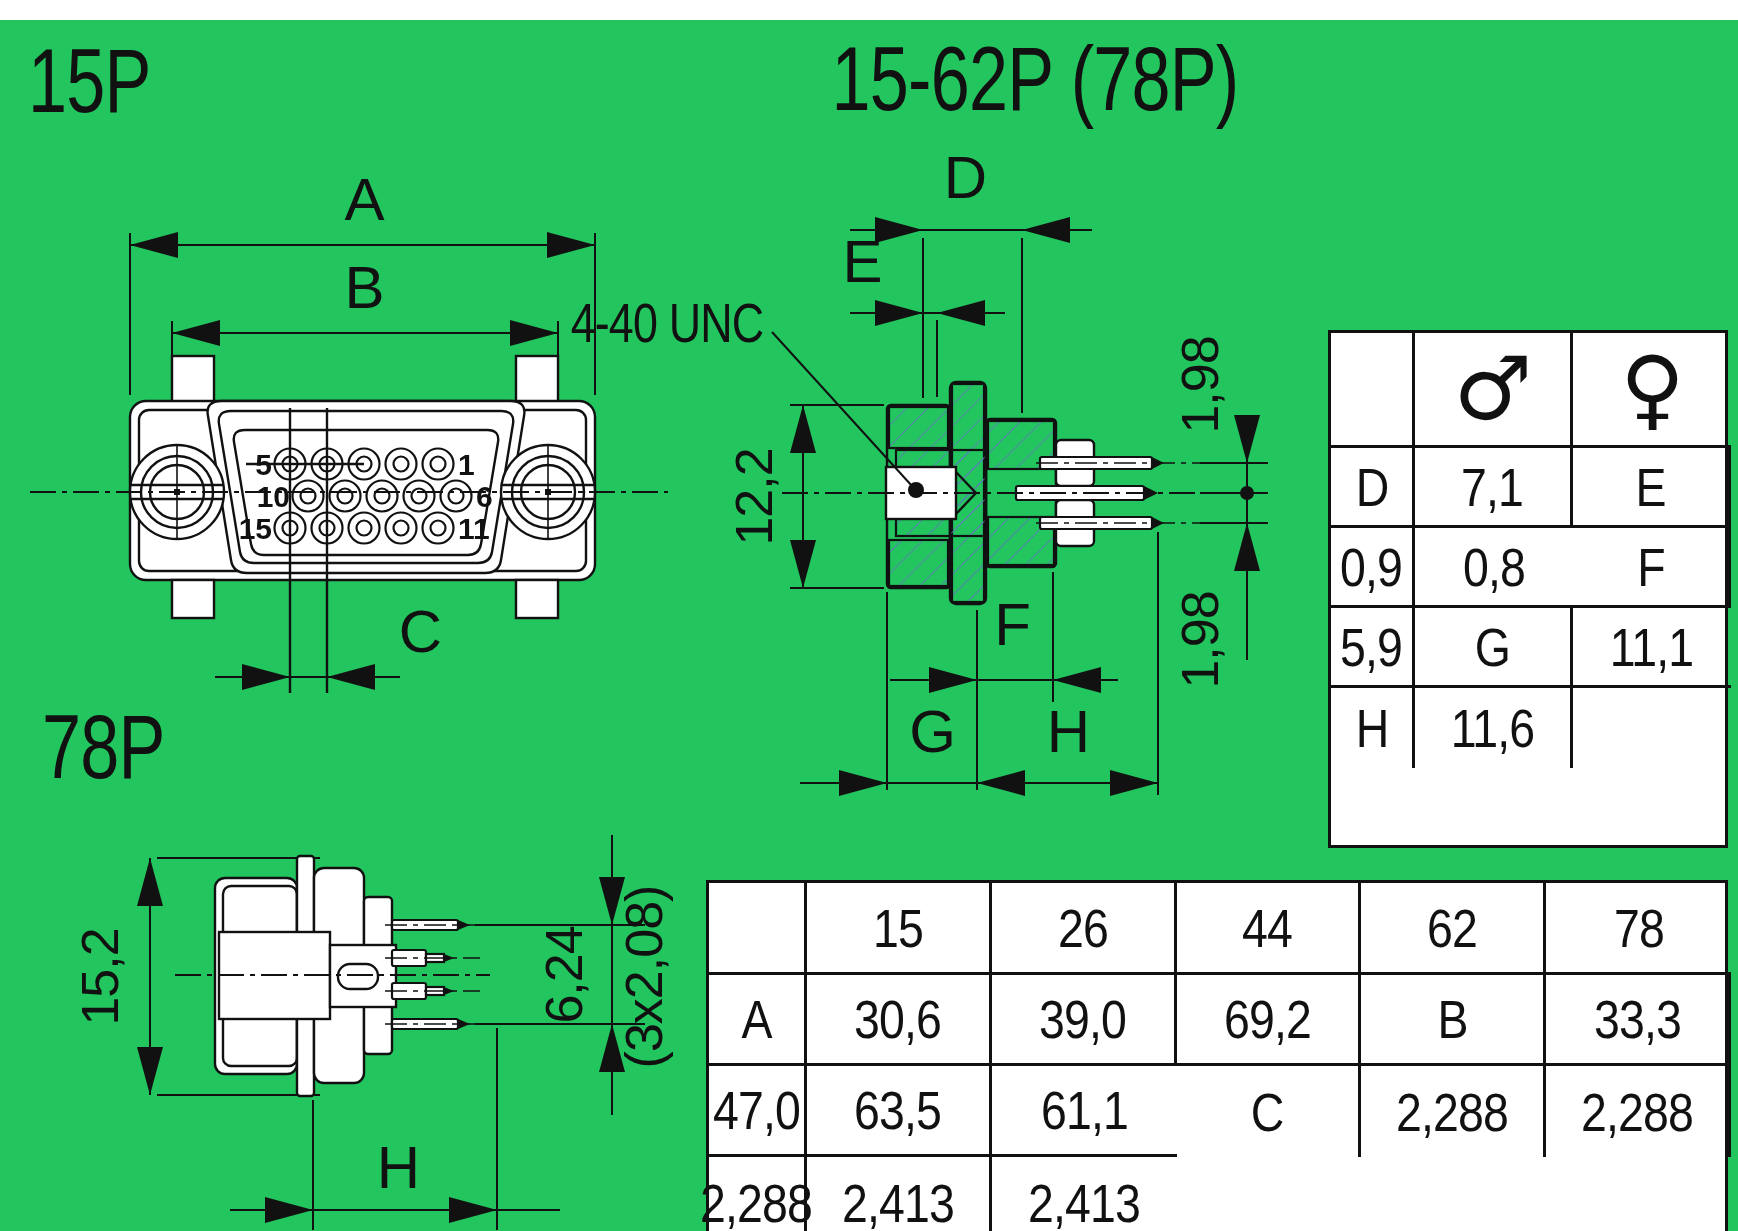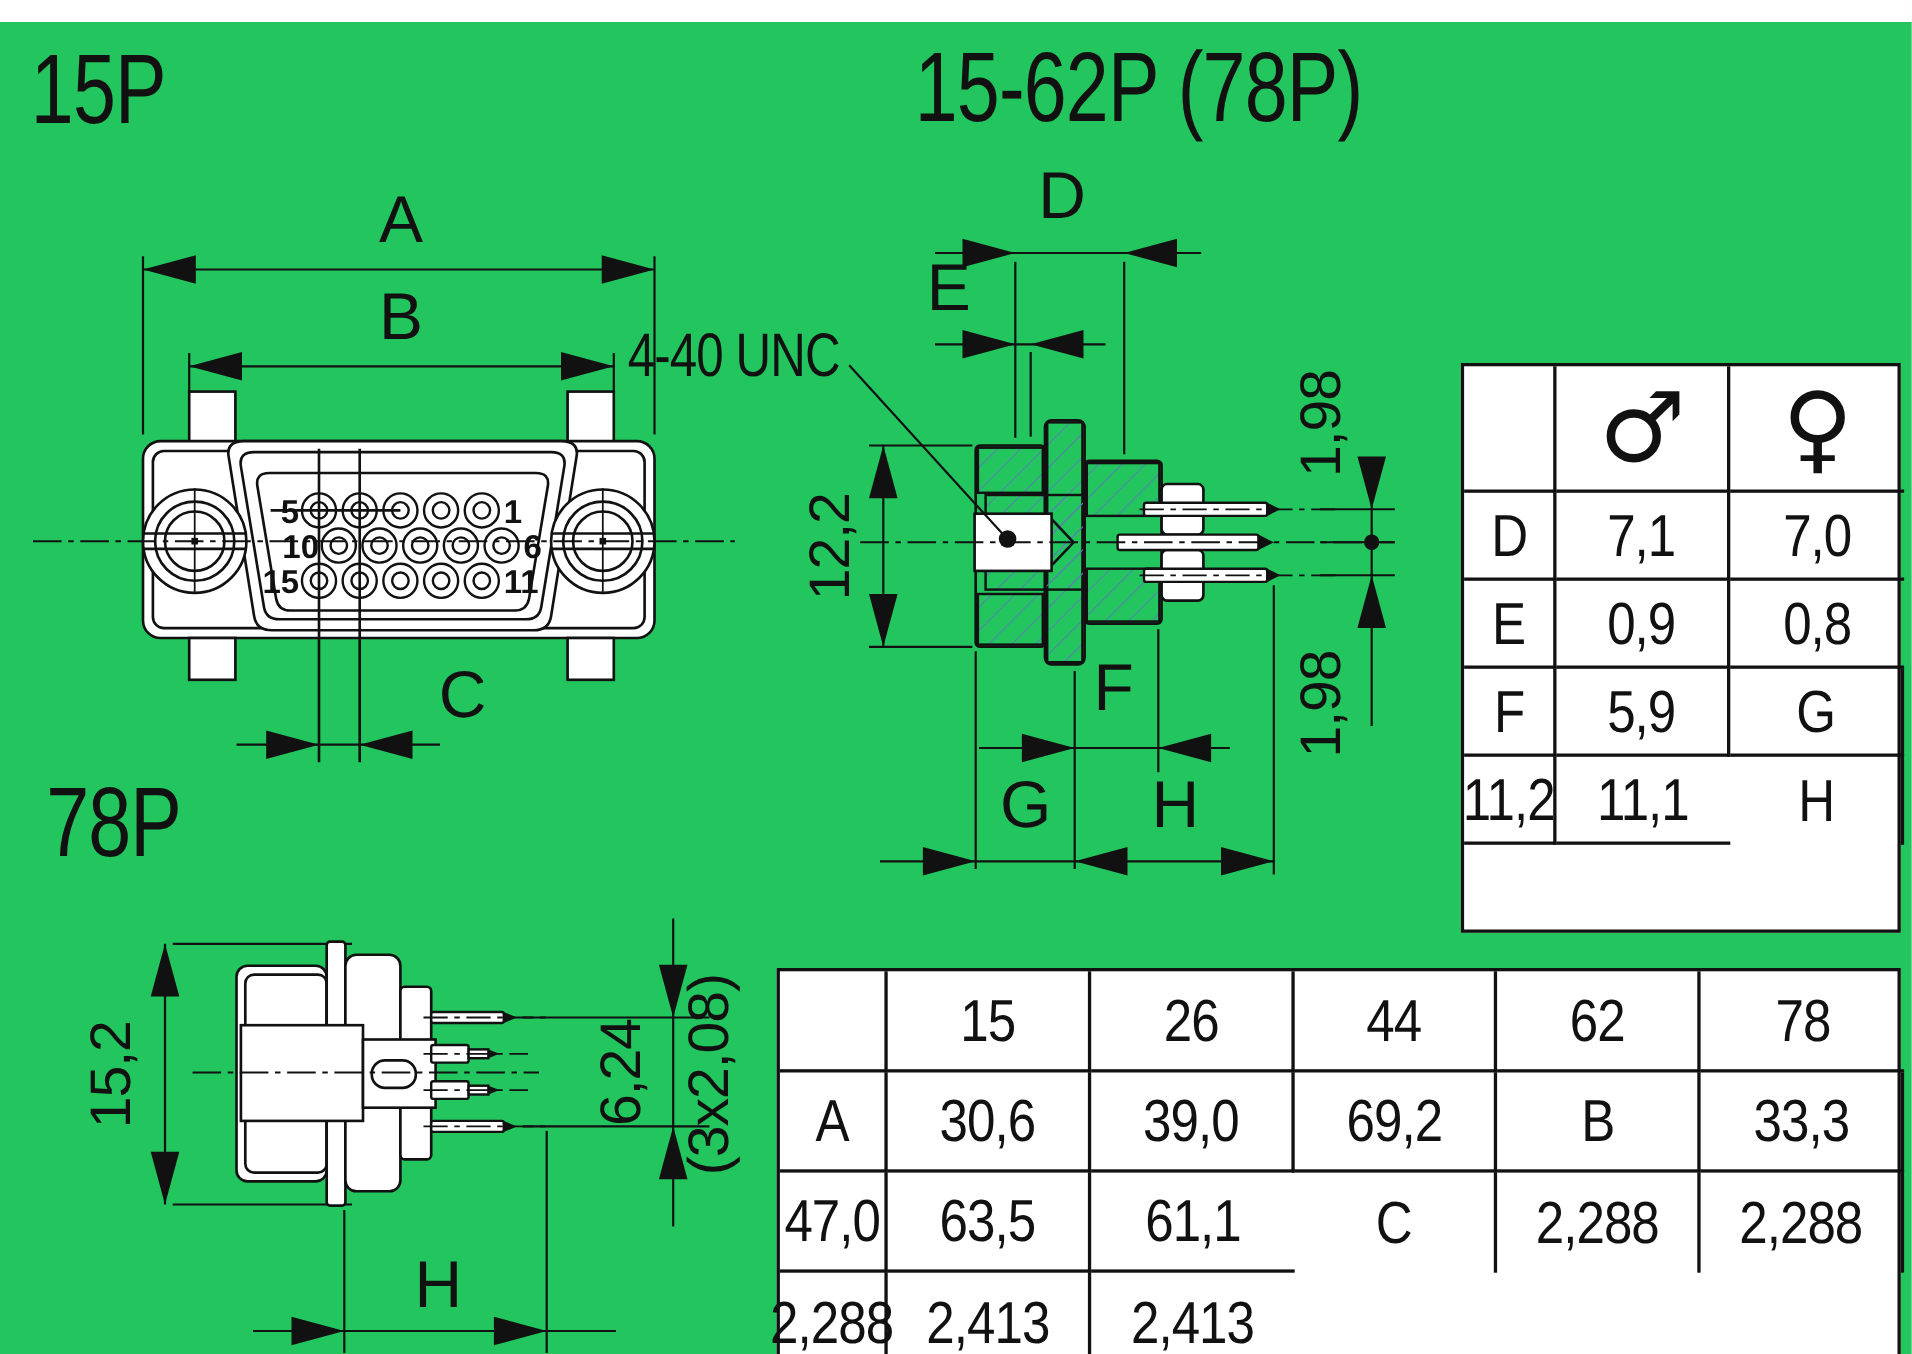--- a/index.html
+++ b/index.html
@@ -321,23 +321,20 @@
   <div class="cell bb">
     <span class="gsym">♀</span>
   </div>
 
   <div class="cell br bb">
         <span class="num">D</span>
       </div>
   <div class="cell br bb">
         <span class="num">7,1</span>
       </div>
-  <div class="cell bb">
-        <span class="num">7,0</span>
-      </div>
 
   <div class="cell br bb">
         <span class="num">E</span>
       </div>
   <div class="cell br bb">
         <span class="num">0,9</span>
       </div>
   <div class="cell bb">
         <span class="num">0,8</span>
       </div>
@@ -345,30 +342,30 @@
   <div class="cell br bb">
         <span class="num">F</span>
       </div>
   <div class="cell br bb">
         <span class="num">5,9</span>
       </div>
 
   <div class="cell br bb">
         <span class="num">G</span>
       </div>
-  <div class="cell br bb">
-        <span class="num">11,2</span>
-      </div>
   <div class="cell bb">
         <span class="num">11,1</span>
       </div>
 
   <div class="cell br">
         <span class="num">H</span>
       </div>
+  <div class="cell br">
+        <span class="num">11,6</span>
+      </div>
 </div>
 
 
 <div id="size-table" class="dtable">
   <div class="cell br bb"></div>
   <div class="cell br bb">
         <span class="num">15</span>
       </div>
   <div class="cell br bb">
         <span class="num">26</span>

